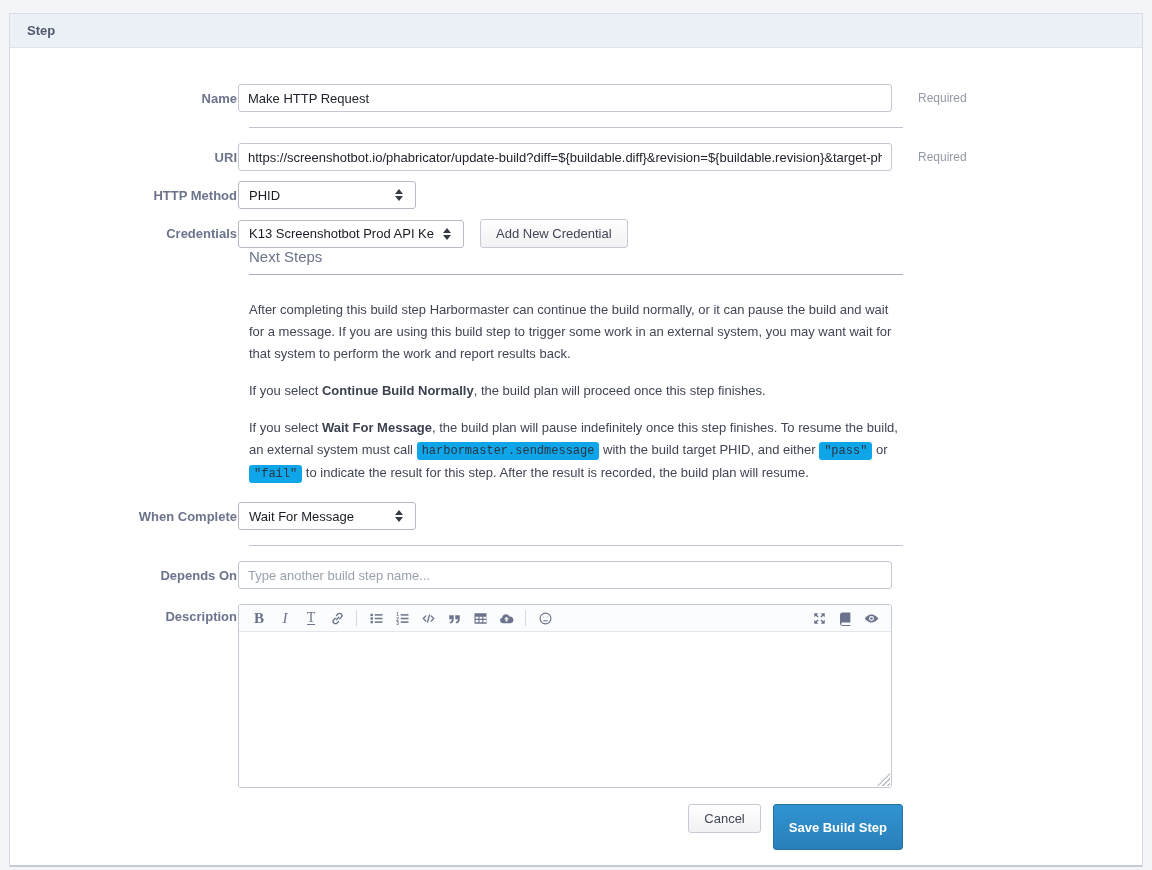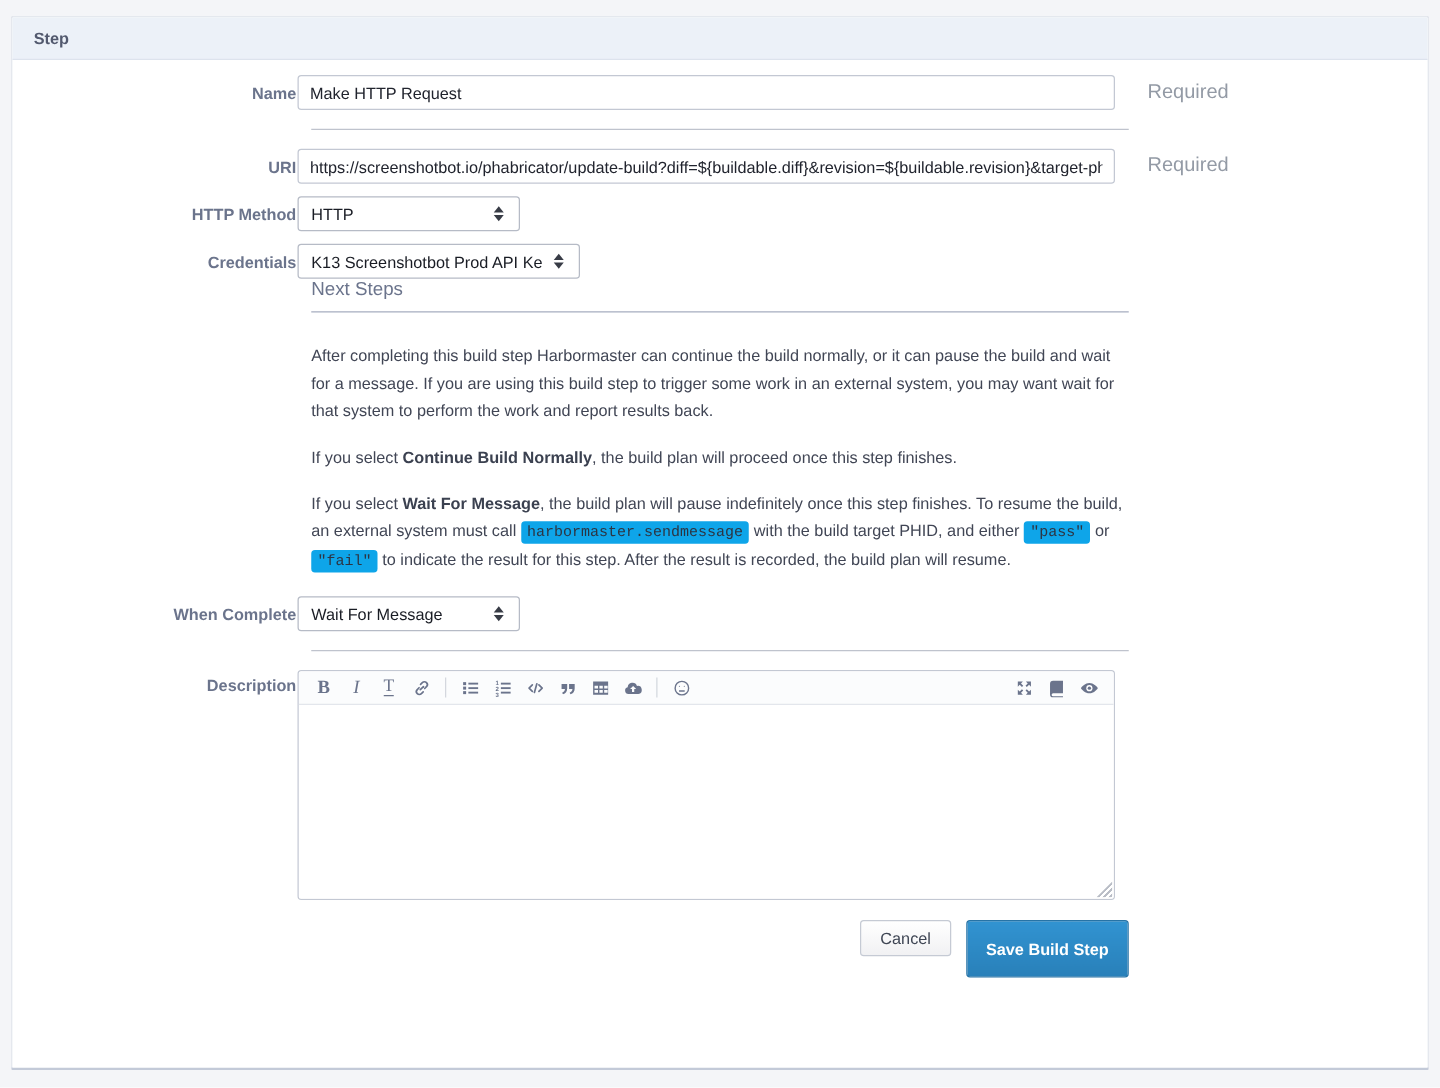--- a/index.html
+++ b/index.html
@@ -22,31 +22,31 @@
   .panel-header {
     height: 34px;
     line-height: 33px;
     background: #ecf1f8;
     border-bottom: 1px solid #dde3ed;
     padding: 0 17px;
     font-weight: bold;
     font-size: 13px;
     color: #52596e;
   }
-  .form-body { padding-top: 12px; padding-bottom: 15px; }
+  .form-body { padding-top: 36px; padding-bottom: 15px; }
   .frow { display: flex; align-items: center; }
   .flabel {
     width: 227px; flex-shrink: 0;
     text-align: right;
     font-weight: bold;
     color: #6b748c;
     font-size: 13px;
   }
   .fcontrol { margin-left: 1px; }
-  .fnote { margin-left: 26px; color: #939aa5; font-size: 16px; }
+  .fnote { margin-left: 26px; color: #939aa5; font-size: 12px; }
 
   input.text-input {
     width: 654px; height: 28px;
     border: 1px solid #c3c8d3;
     border-radius: 3px;
     padding: 0 9px;
     font-family: "Liberation Sans", sans-serif;
     font-size: 13px;
     color: #21242e;
     background: #fff;
@@ -200,35 +200,36 @@
       </div>
       <div class="fnote">Required</div>
     </div>
 
     <div class="gap10"></div>
 
     <div class="frow">
       <div class="flabel">HTTP Method</div>
       <div class="fcontrol">
         <div class="fake-select" style="width:178px;">
-          <span>HTTP</span>
+          <span>PHID</span>
           <span class="sel-caret"></span>
         </div>
       </div>
     </div>
 
     <div class="gap10"></div>
 
     <div class="frow">
       <div class="flabel">Credentials</div>
       <div class="fcontrol" style="display:flex; align-items:center;">
         <div class="fake-select" style="width:226px;">
           <span>K13 Screenshotbot Prod API Ke</span>
           <span class="sel-caret"></span>
         </div>
+        <button class="btn-gray" style="margin-left:16px;">Add New Credential</button>
       </div>
     </div>
 
     <div class="section">
       <div class="section-heading">Next Steps</div>
       <div class="section-rule"></div>
       <p><span>After completing this build step Harbormaster can continue the build normally, or it can pause the build and wait for a message. If you are using this build step to trigger some work in an external system, you may want wait for that system to perform the work and report results back.</span></p>
       <p><span>If you select </span><b>Continue Build Normally</b><span>, the build plan will proceed once this step finishes.</span></p>
       <p><span>If you select </span><b>Wait For Message</b><span>, the build plan will pause indefinitely once this step finishes. To resume the build, an external system must call </span><code class="remarkup-code">harbormaster.sendmessage</code><span> with the build target PHID, and either </span><code class="remarkup-code">"pass"</code><span> or </span><code class="remarkup-code">"fail"</code><span> to indicate the result for this step. After the result is recorded, the build plan will resume.</span></p>
     </div>
@@ -238,20 +239,26 @@
       <div class="fcontrol">
         <div class="fake-select" style="width:178px;">
           <span>Wait For Message</span>
           <span class="sel-caret"></span>
         </div>
       </div>
     </div>
 
     <div class="divider"></div>
 
+    <div class="frow">
+      <div class="flabel">Depends On</div>
+      <div class="fcontrol">
+        <input class="text-input" type="text" placeholder="Type another build step name..." style="">
+      </div>
+    </div>
 
     <div class="frow label-top" style="margin-top:15px;">
       <div class="flabel">Description</div>
       <div class="fcontrol">
         <div class="remarkup-editor">
           <div class="remarkup-toolbar">
             <button class="tb-btn">
                 <span class="glyph-b">B</span>
               </button>
             <button class="tb-btn">

